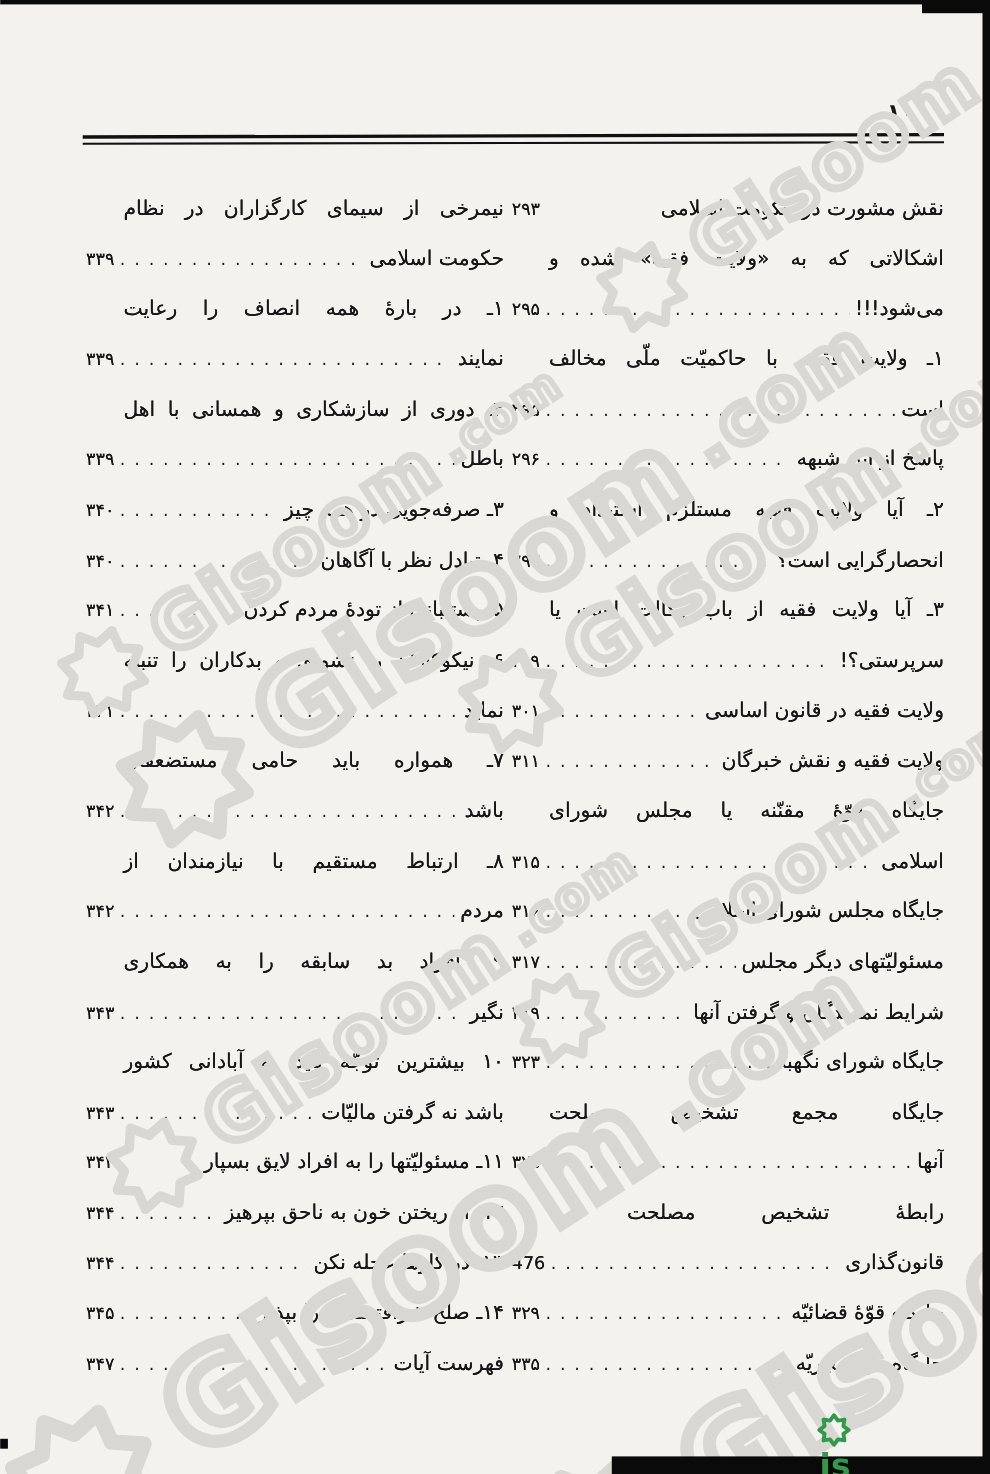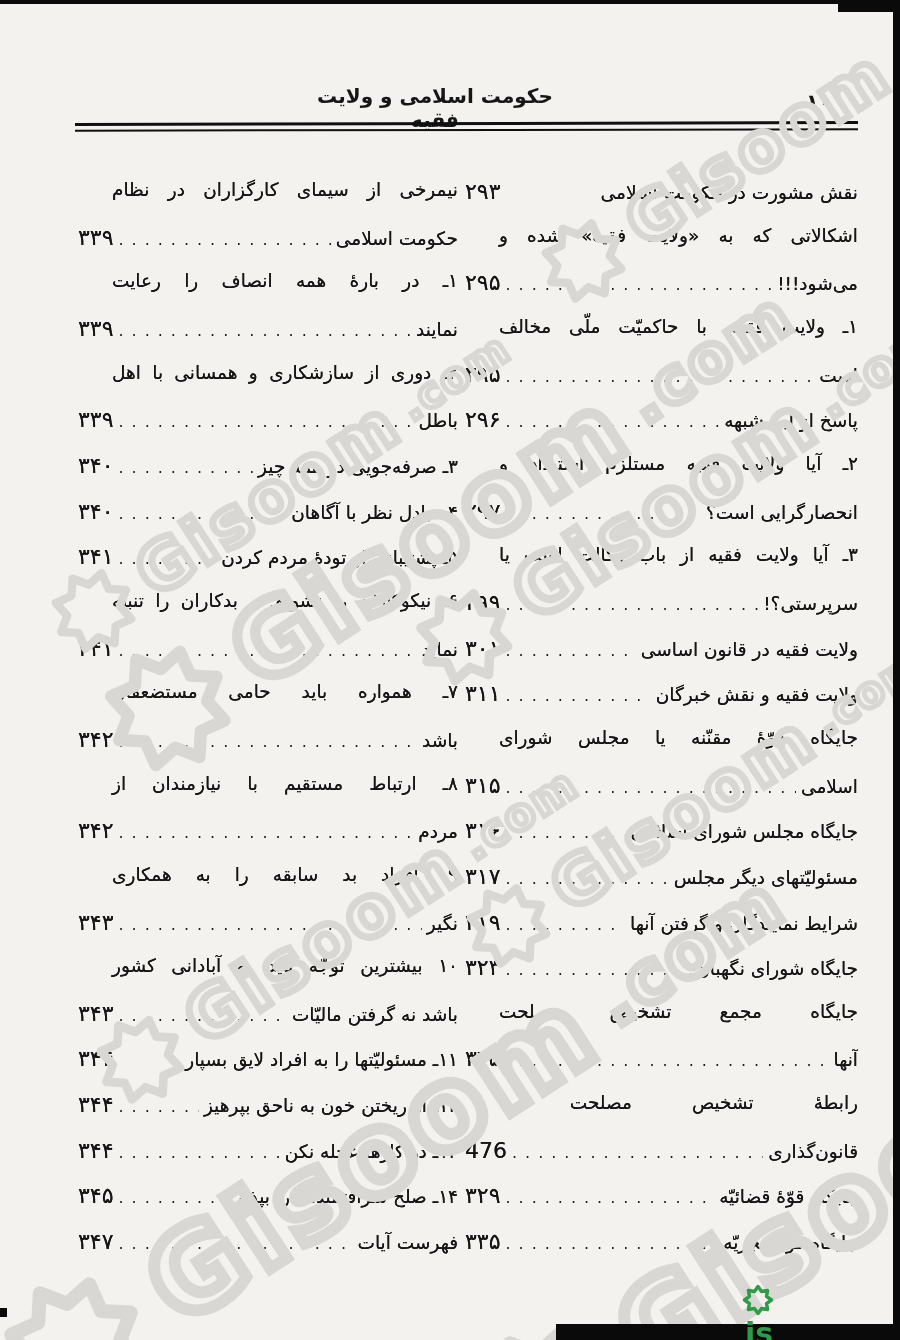--- a/index.html
+++ b/index.html
@@ -13,21 +13,21 @@
   .rule2{position:absolute;left:75px;top:129px;width:783px;height:2px;background:#101010;z-index:2;transform:rotate(-0.1deg);}
   
   .col{position:absolute;top:168px;z-index:2;}
   .col-right{left:465px;width:393px;}
   .col-left{left:78px;width:380px;}
   .toc-line{height:45.66px;box-sizing:border-box;padding-top:11px;display:flex;
         align-items:baseline;overflow:hidden;}
   .toc-line .lt{white-space:nowrap;font-size:18.5px;text-shadow:0 0 .4px #222;}
   .toc-line .leader{flex:1;overflow:hidden;white-space:nowrap;direction:ltr;text-align:left;
         font-size:16px;letter-spacing:8px;color:#1b1b1b;margin:0 5px;min-width:0;}
-  .toc-line .pg{flex:none;font-size:22px;text-shadow:0 0 .4px #222;}
+  .toc-line .pg{flex:none;font-size:16px;text-shadow:0 0 .4px #222;}
   .toc-line.fill{display:block;}
   .toc-line.fill .lt{display:block;white-space:normal;text-align:justify;text-align-last:justify;margin-left:34px;}
   
   .wm{position:absolute;display:flex;align-items:center;gap:12px;z-index:4;
       transform-origin:0 50%;pointer-events:none;direction:ltr;}
   .wm .wm-g{font-weight:700;font-size:66px;letter-spacing:4px;color:transparent;
       -webkit-text-stroke:7px #d9d7d4;}
   .wm .wm-c{font-weight:700;font-size:42px;letter-spacing:2px;color:transparent;
       -webkit-text-stroke:5px #d9d7d4;}
   .wm svg{flex:none;}
@@ -42,21 +42,20 @@
         direction:ltr;z-index:11;flex-direction:column;}
   .logo .l-is{font-weight:700;font-size:30px;color:#2f9a47;margin-left:2px;}
   .logo .l-oo{font-weight:700;font-size:36px;color:#2aa7d7;margin:0 1px;}
   .logo .l-m{font-weight:700;font-size:30px;color:#2f9a47;}
 </style>
 </head>
 <body>
 
 <div class="page">
 
-  <div class="book-title">حکومت اسلامی و ولایت فقیه</div>
   <div class="page-num">۱۰</div>
   <div class="rule1"></div>
   <div class="rule2"></div>
 
   <div class="col col-right" id="col-right">
       <div class="toc-line">
         <span class="lt">نقش مشورت در حکومت اسلامی</span>
         <span class="leader"></span>
         <span class="pg">۲۹۳</span>
       </div>

